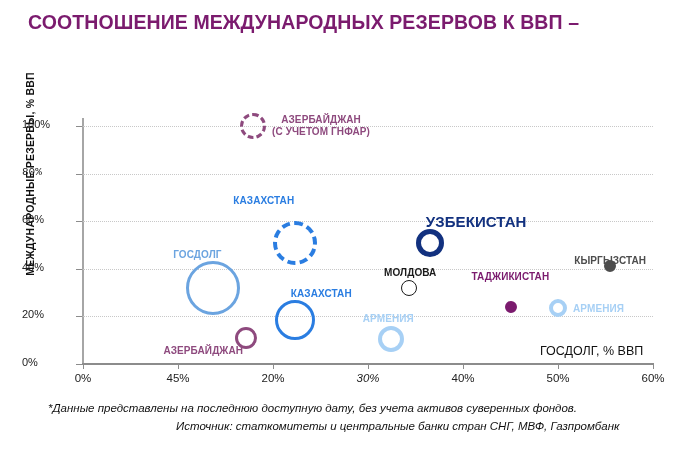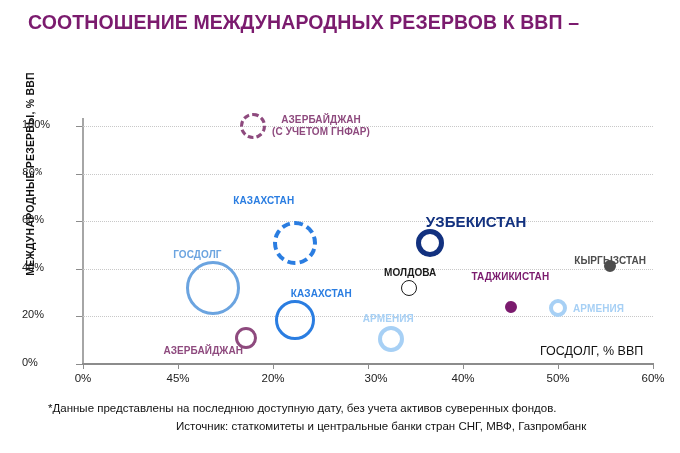--- a/index.html
+++ b/index.html
@@ -61,21 +61,21 @@
   }
   .blabel{
     position:absolute;font-size:10px;font-weight:bold;white-space:nowrap;
     letter-spacing:.1px;
   }
   .blabel.two-line{line-height:12px;text-align:center;}
   .blabel.big{font-size:15px;}
 
   
   .foot{
-    position:absolute;font-size:11.5px;color:#111;
+    position:absolute;font-style:italic;font-size:11.5px;color:#111;
     white-space:nowrap;
   }
   #foot1{left:48px;top:402px;}
   #foot2{left:176px;top:420px;}
 </style>
 </head>
 <body>
 
 <div id="title">
   <div>СООТНОШЕНИЕ МЕЖДУНАРОДНЫХ РЕЗЕРВОВ К ВВП –</div>
@@ -104,21 +104,21 @@
       <div class="ytick-label" style="top: 118px;">100%</div>
     </div>
   <div id="ticks-x">
       <div class="xtick-mark" style="left: 83px;"></div>
       <div class="xtick-label" style="left: 58px;">0%</div>
       <div class="xtick-mark" style="left: 178px;"></div>
       <div class="xtick-label" style="left: 153px;">45%</div>
       <div class="xtick-mark" style="left: 273px;"></div>
       <div class="xtick-label" style="left: 248px;">20%</div>
       <div class="xtick-mark" style="left: 368px;"></div>
-      <div class="xtick-label" style="left: 351px;">30%</div>
+      <div class="xtick-label" style="left: 343px; font-style: italic;">30%</div>
       <div class="xtick-mark" style="left: 463px;"></div>
       <div class="xtick-label" style="left: 438px;">40%</div>
       <div class="xtick-mark" style="left: 558px;"></div>
       <div class="xtick-label" style="left: 533px;">50%</div>
       <div class="xtick-mark" style="left: 653px;"></div>
       <div class="xtick-label" style="left: 628px;">60%</div>
     </div>
 
   <div id="plot">
     <div id="gridlines">

